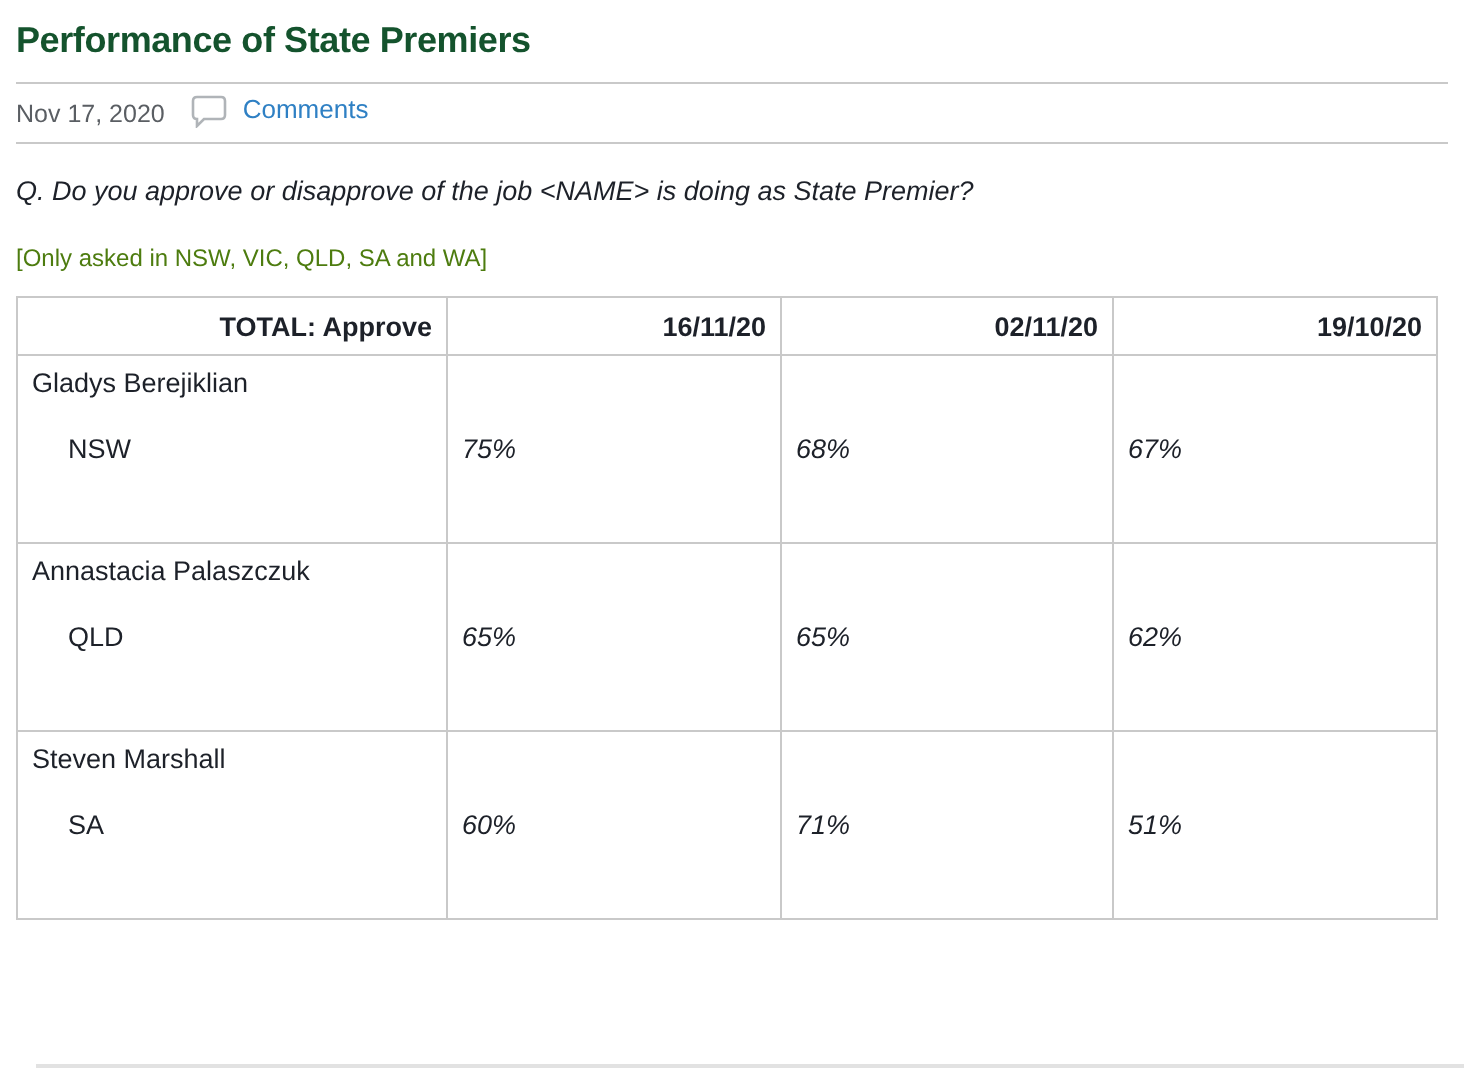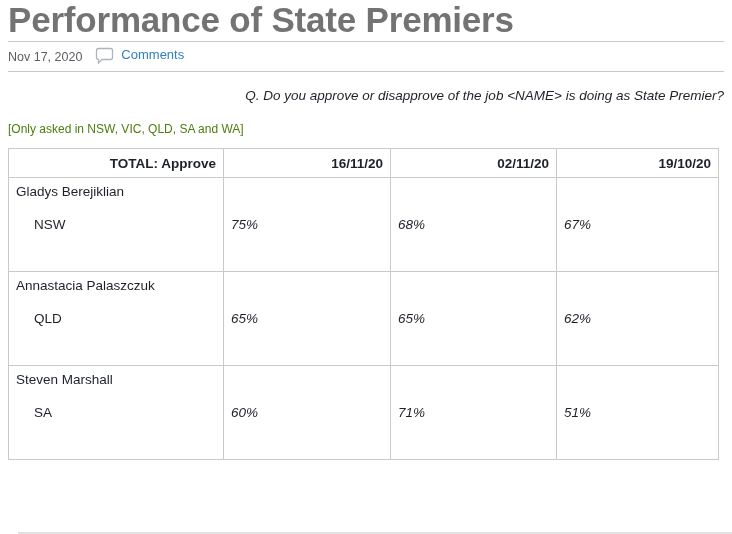--- a/index.html
+++ b/index.html
@@ -9,22 +9,22 @@
     background: #ffffff;
     font-family: "Liberation Sans", sans-serif;
     color: #1d2129;
     position: relative;
     overflow: hidden;
   }
   .page { padding: 0 8px; }
 
   .post-title {
     margin: 0; padding-top: 3px;
-    font-size: 35px; line-height: 34px;
-    font-weight: bold; color: #737373;
+    font-size: 18px; line-height: 34px;
+    font-weight: bold; color: #14532d;
     letter-spacing: -0.2px;
   }
   .rule { border: none; border-top: 1px solid #c9c9c9; margin: 0; }
   .rule-under-title { margin-top: 4px; }
 
   .meta-row {
     display: flex; align-items: center;
     height: 30px;
     border-bottom: 1px solid #c9c9c9;
   }
@@ -36,21 +36,20 @@
     text-decoration: none; cursor: pointer;
   }
   .comments-link .bubble { margin-right: 7px; display: block; }
   .comments-label { color: #2f80c4; }
 
   .question {
     margin: 16px 0 0;
     font-style: italic;
     font-size: 13.5px; line-height: 16px;
     color: #1d2129;
-    text-align: right;
   }
   .note {
     margin: 17px 0 0;
     font-weight: normal;
     font-size: 12px; line-height: 16px;
     color: #4d7c0f;
   }
 
   table.data-table {
     margin-top: 11px;

